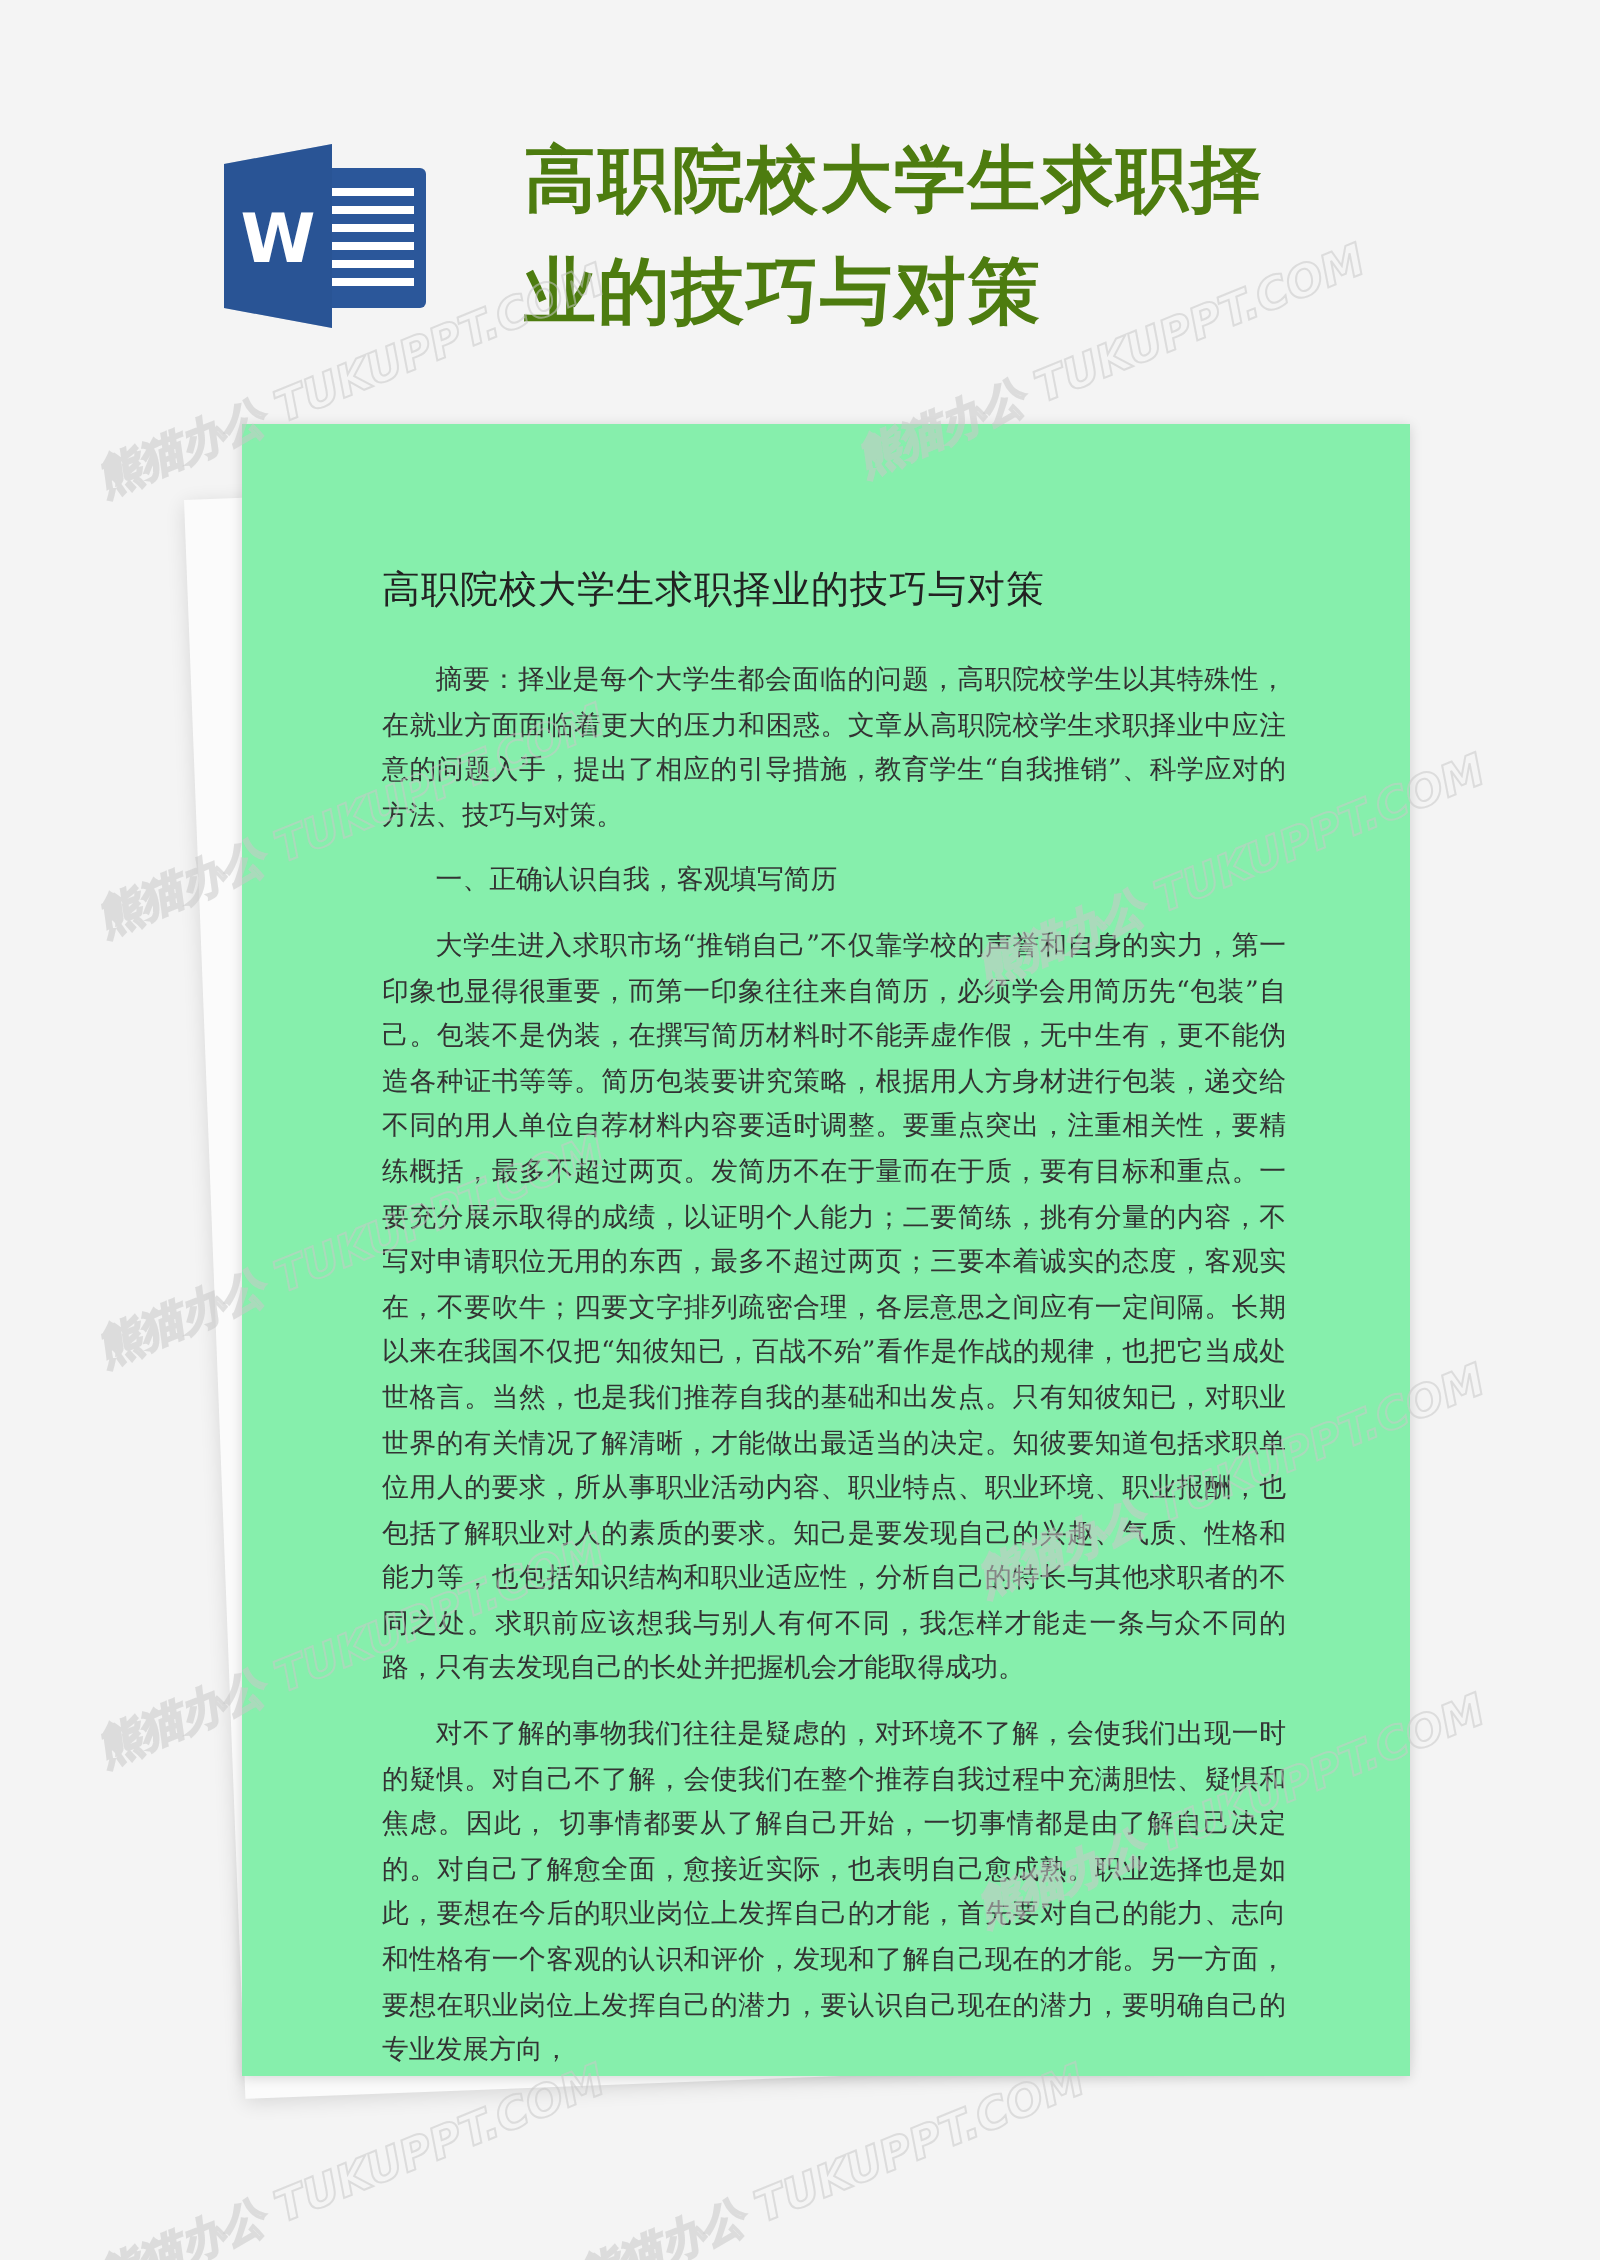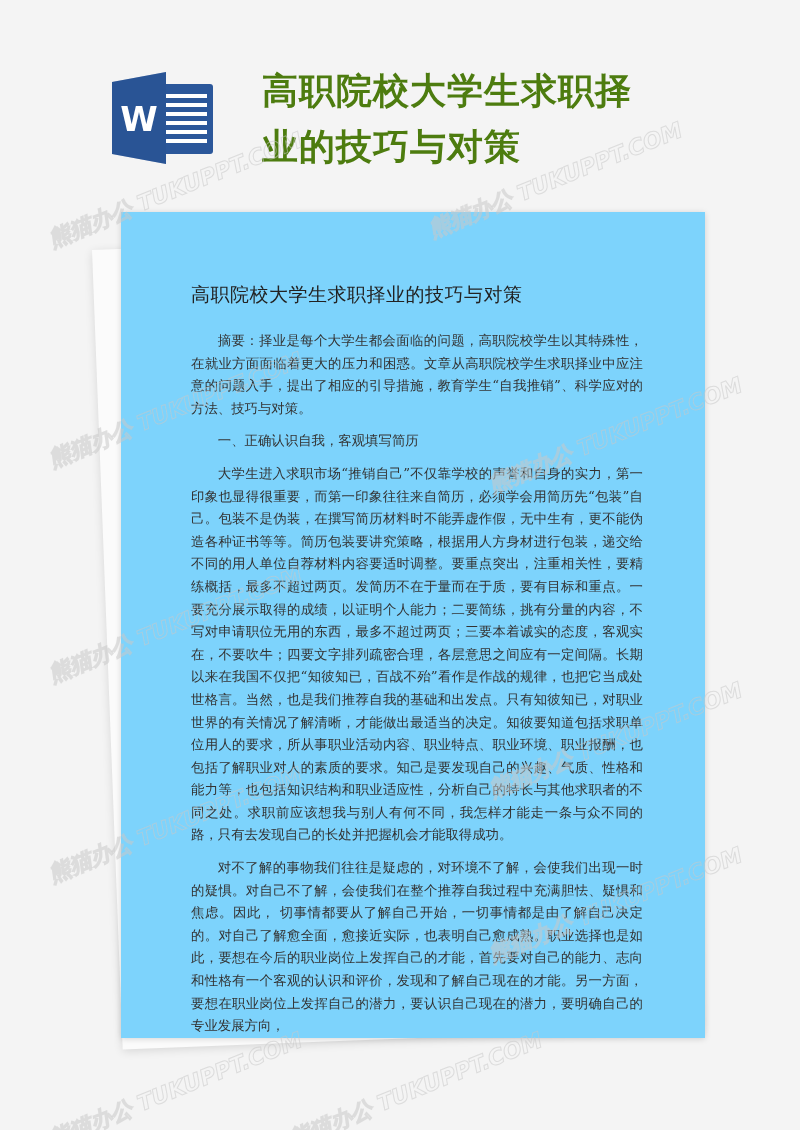--- a/index.html
+++ b/index.html
@@ -66,21 +66,21 @@
       box-shadow: 0 2px 10px rgba(0,0,0,0.12);
       transform: rotate(-2.2deg);
       transform-origin: 0 0;
     }
     .page-front {
       position: absolute;
       left: 121px;
       top: 212px;
       width: 584px;
       height: 826px;
-      background: #7dd3fc;
+      background: #86efac;
       box-shadow: 0 1px 6px rgba(0,0,0,0.15);
       z-index: 5;
     }
     .doc-title {
       position: absolute;
       left: 70px;
       top: 70px;
       font-family: "DejaVu Sans", sans-serif;
       font-size: 19px;
       color: #222;

